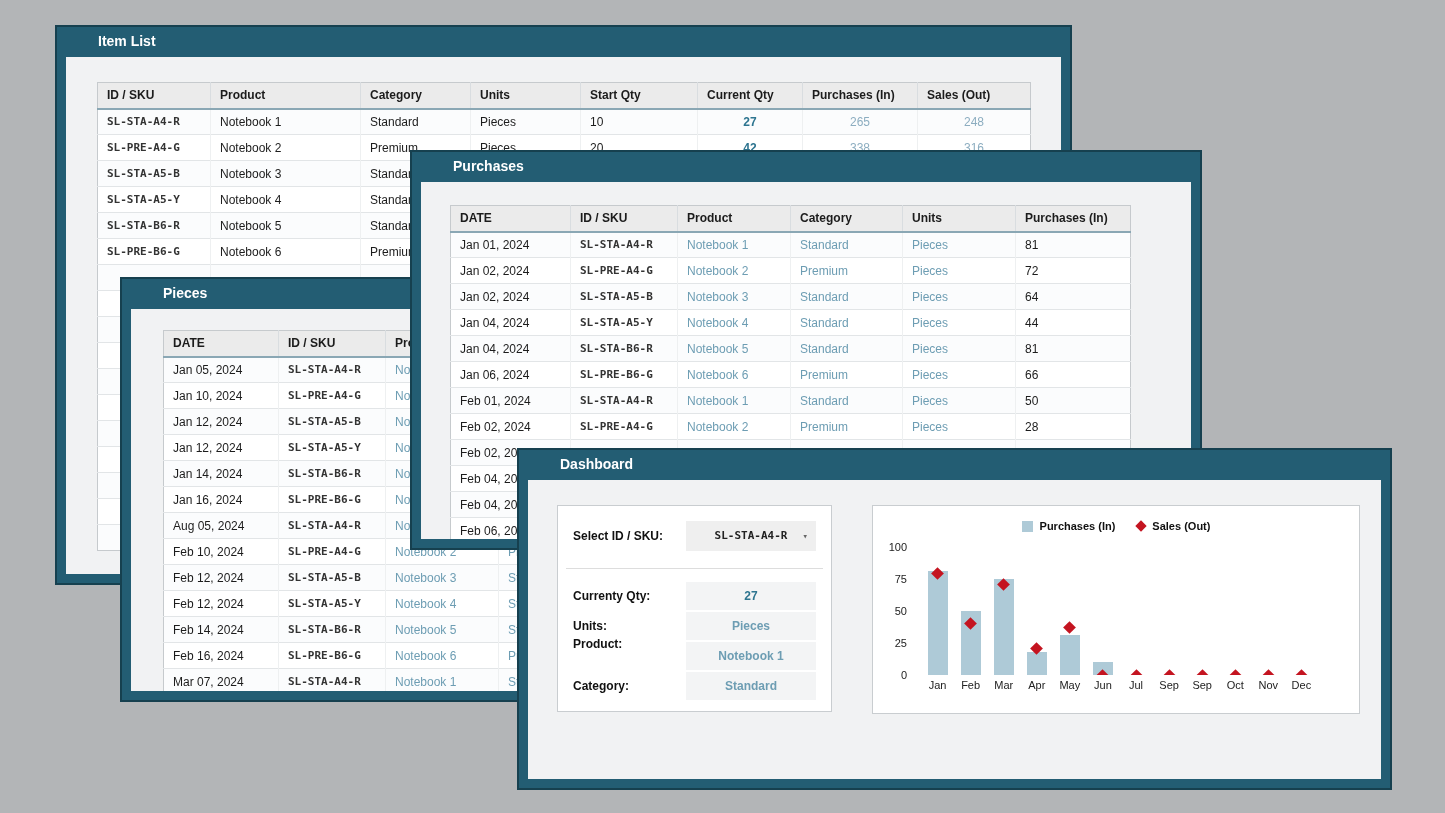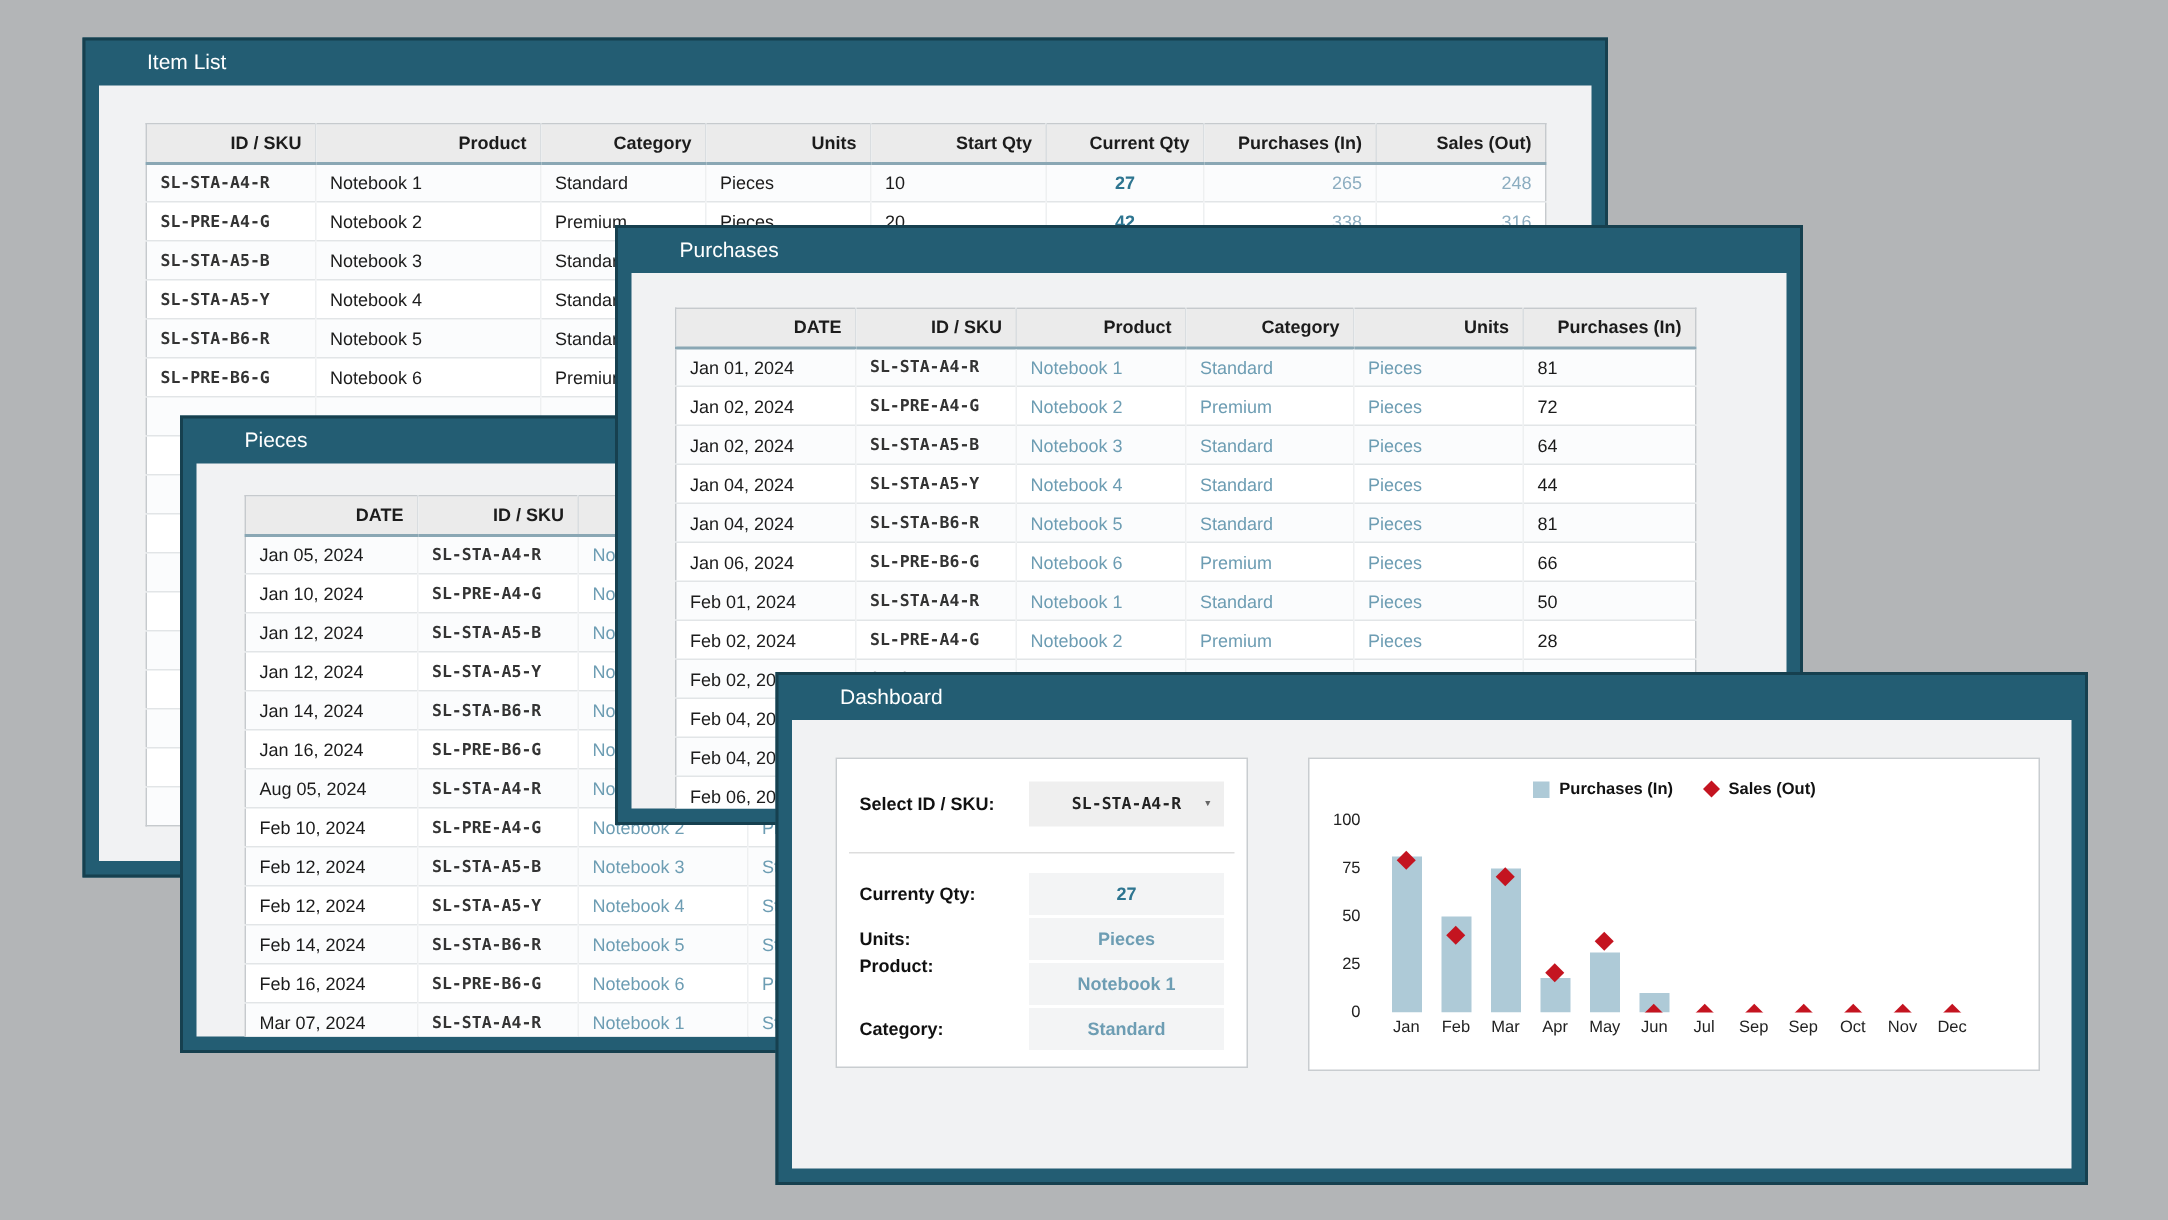--- a/index.html
+++ b/index.html
@@ -1,37 +1,37 @@
 <!DOCTYPE html>
 <html><head>
 <meta charset="utf-8">
 <style>
   html,body{margin:0;padding:0;}
   body{font-family:"Liberation Sans",sans-serif;background:#b3b5b7;}
   .stage{position:relative;width:1445px;height:813px;background:#b3b5b7;overflow:hidden;}
 
   
   .window{position:absolute;background:#235d73;border:2px solid #16404f;box-sizing:border-box;}
-  .titlebar{height:28px;line-height:28px;padding-left:41px;color:#ffffff;font-weight:normal;font-size:14px;}
+  .titlebar{height:28px;line-height:28px;padding-left:41px;color:#ffffff;font-weight:bold;font-size:14px;}
   .content{position:absolute;left:9px;right:9px;top:30px;bottom:9px;background:#f1f2f3;overflow:hidden;}
 
   
   table.sheet{position:absolute;border-collapse:collapse;table-layout:fixed;background:#ffffff;
               border:1px solid #c6cacd;font-size:12px;color:#1c1c1c;}
   table.sheet th{background:#ebebeb;border-bottom:2px solid #8aa7b4;border-left:1px solid #d9dde0;
-                 font-size:12px;font-weight:bold;text-align:right;padding:0 9px;height:26px;box-sizing:border-box;white-space:nowrap;overflow:hidden;}
+                 font-size:12px;font-weight:bold;text-align:left;padding:0 9px;height:26px;box-sizing:border-box;white-space:nowrap;overflow:hidden;}
   table.sheet td{height:26px;box-sizing:border-box;padding:0 9px;border-top:1px solid #e2e5e7;
                  border-left:1px solid #eef0f1;white-space:nowrap;overflow:hidden;}
   table.sheet tbody tr:nth-child(odd) td{background:#fbfcfd;}
   table.sheet th:first-child,table.sheet td:first-child{border-left:none;}
   .c-sku{font-family:"DejaVu Sans Mono",monospace;font-size:11px;font-weight:600;color:#333333;}
   .c-link{color:#6d9db3;}
   .c-num{text-align:left;}
   .c-qty{text-align:center;color:#2e7590;font-weight:bold;}
-  .c-mut{text-align:right;color:#8cadc0;}
+  .c-mut{text-align:center;color:#8cadc0;}
   th.h-c{text-align:center;}
 
   
   .panel{position:absolute;background:#ffffff;border:1px solid #c9cdd0;box-sizing:border-box;}
   .fld-label{position:absolute;left:15px;font-weight:bold;font-size:12px;color:#111111;line-height:28px;}
   .val-box{position:absolute;left:128px;width:130px;height:28px;background:#f3f4f5;text-align:center;
            line-height:28px;font-size:12px;font-weight:bold;}
   .val-qty{color:#2e7590;}
   .val-link{color:#6d9db3;}
   .select-box{position:absolute;left:128px;top:15px;width:130px;height:30px;background:#efefef;

